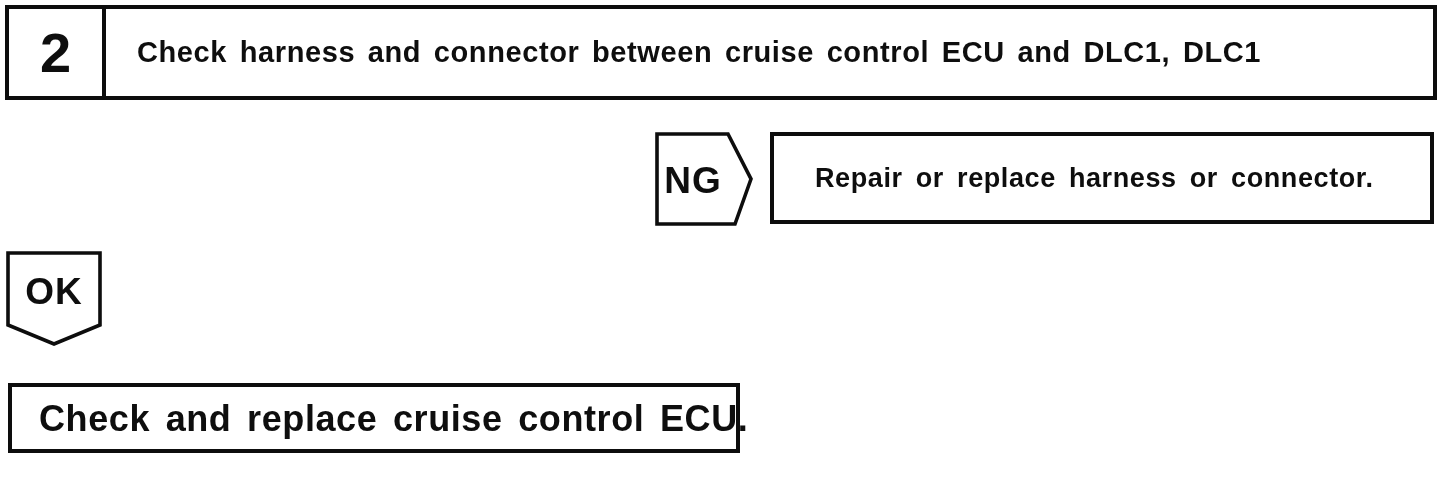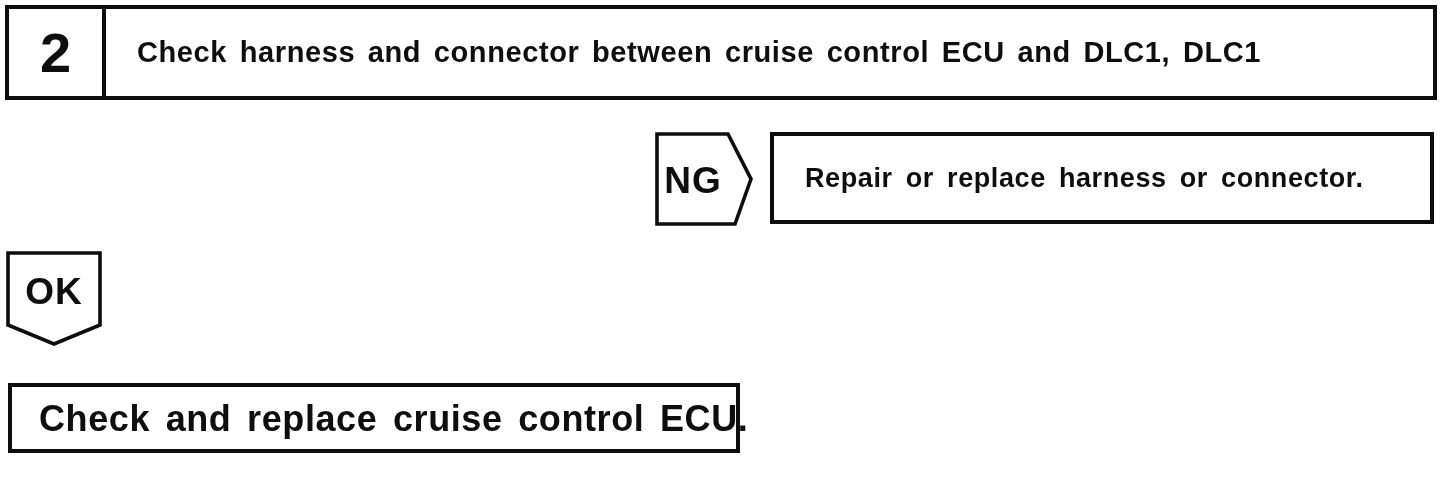--- a/index.html
+++ b/index.html
@@ -76,21 +76,21 @@
     background: #ffffff;
     display: flex;
     letter-spacing: 0.6px;
     word-spacing: 5px;
     white-space: nowrap;
   }
   .action-box.ng-action {
     left: 770px; top: 132px;
     width: 664px; height: 92px;
     align-items: center;
-    padding-left: 31px;
+    padding-left: 41px;
     font-size: 27px;
   }
   .action-box.ok-action {
     left: 8px; top: 383px;
     width: 732px; height: 70px;
     align-items: flex-start;
     padding-top: 11px;
     padding-left: 27px;
     font-size: 36px;
   }

